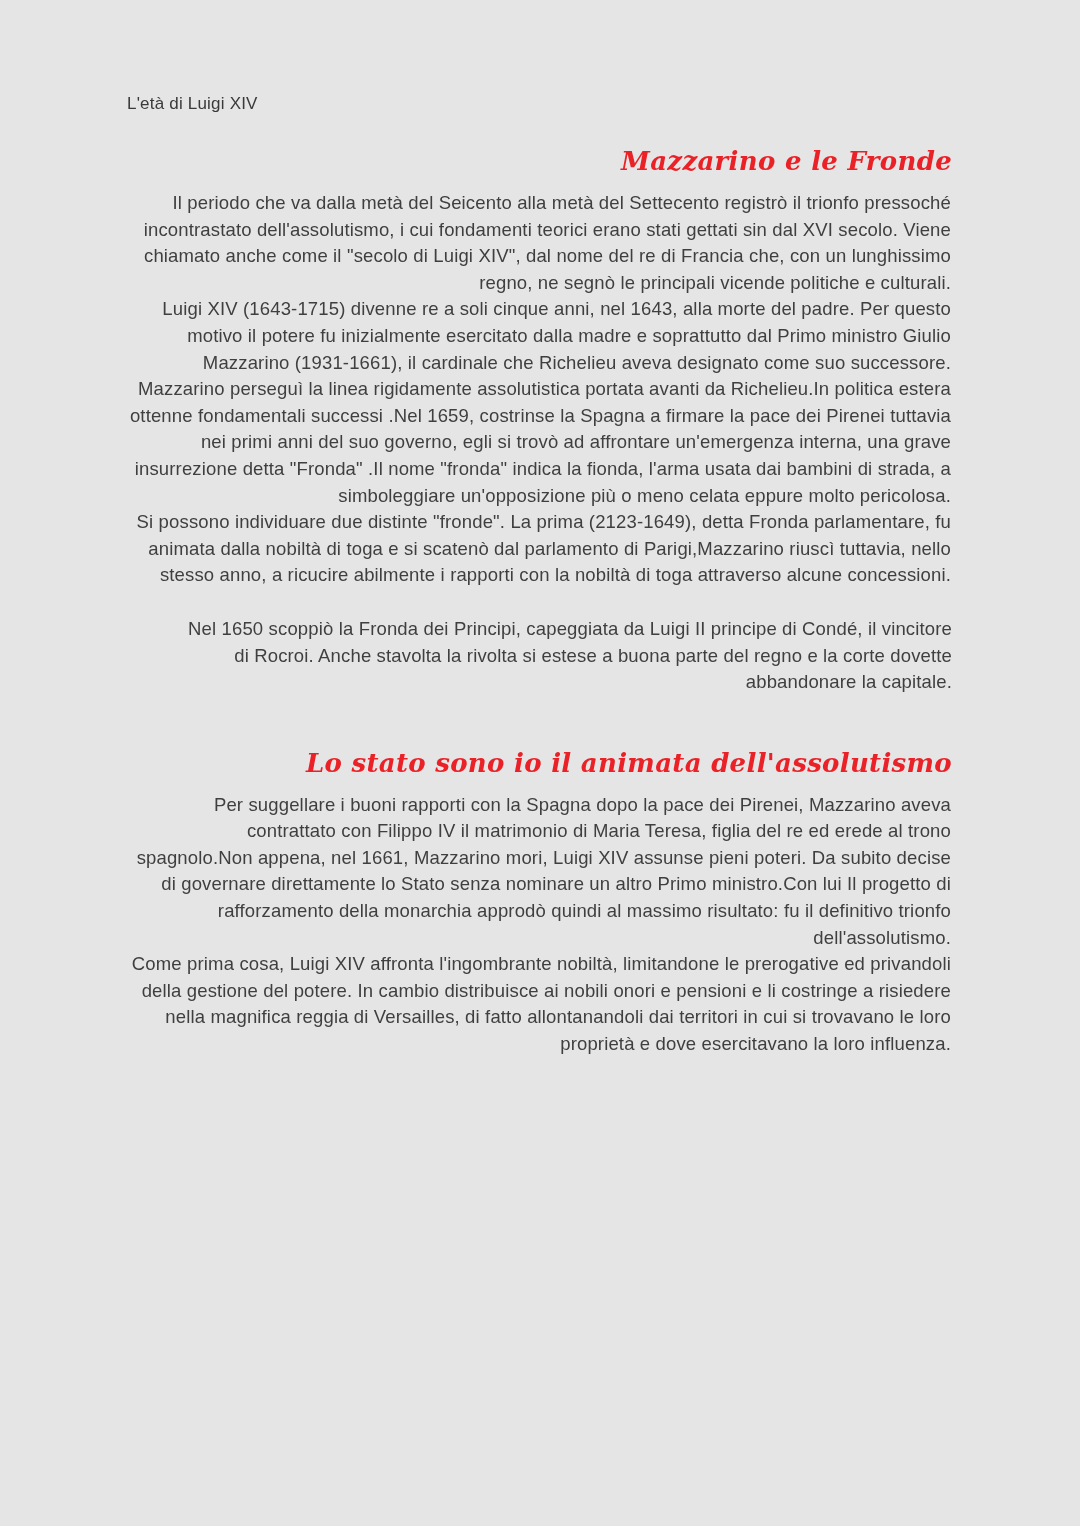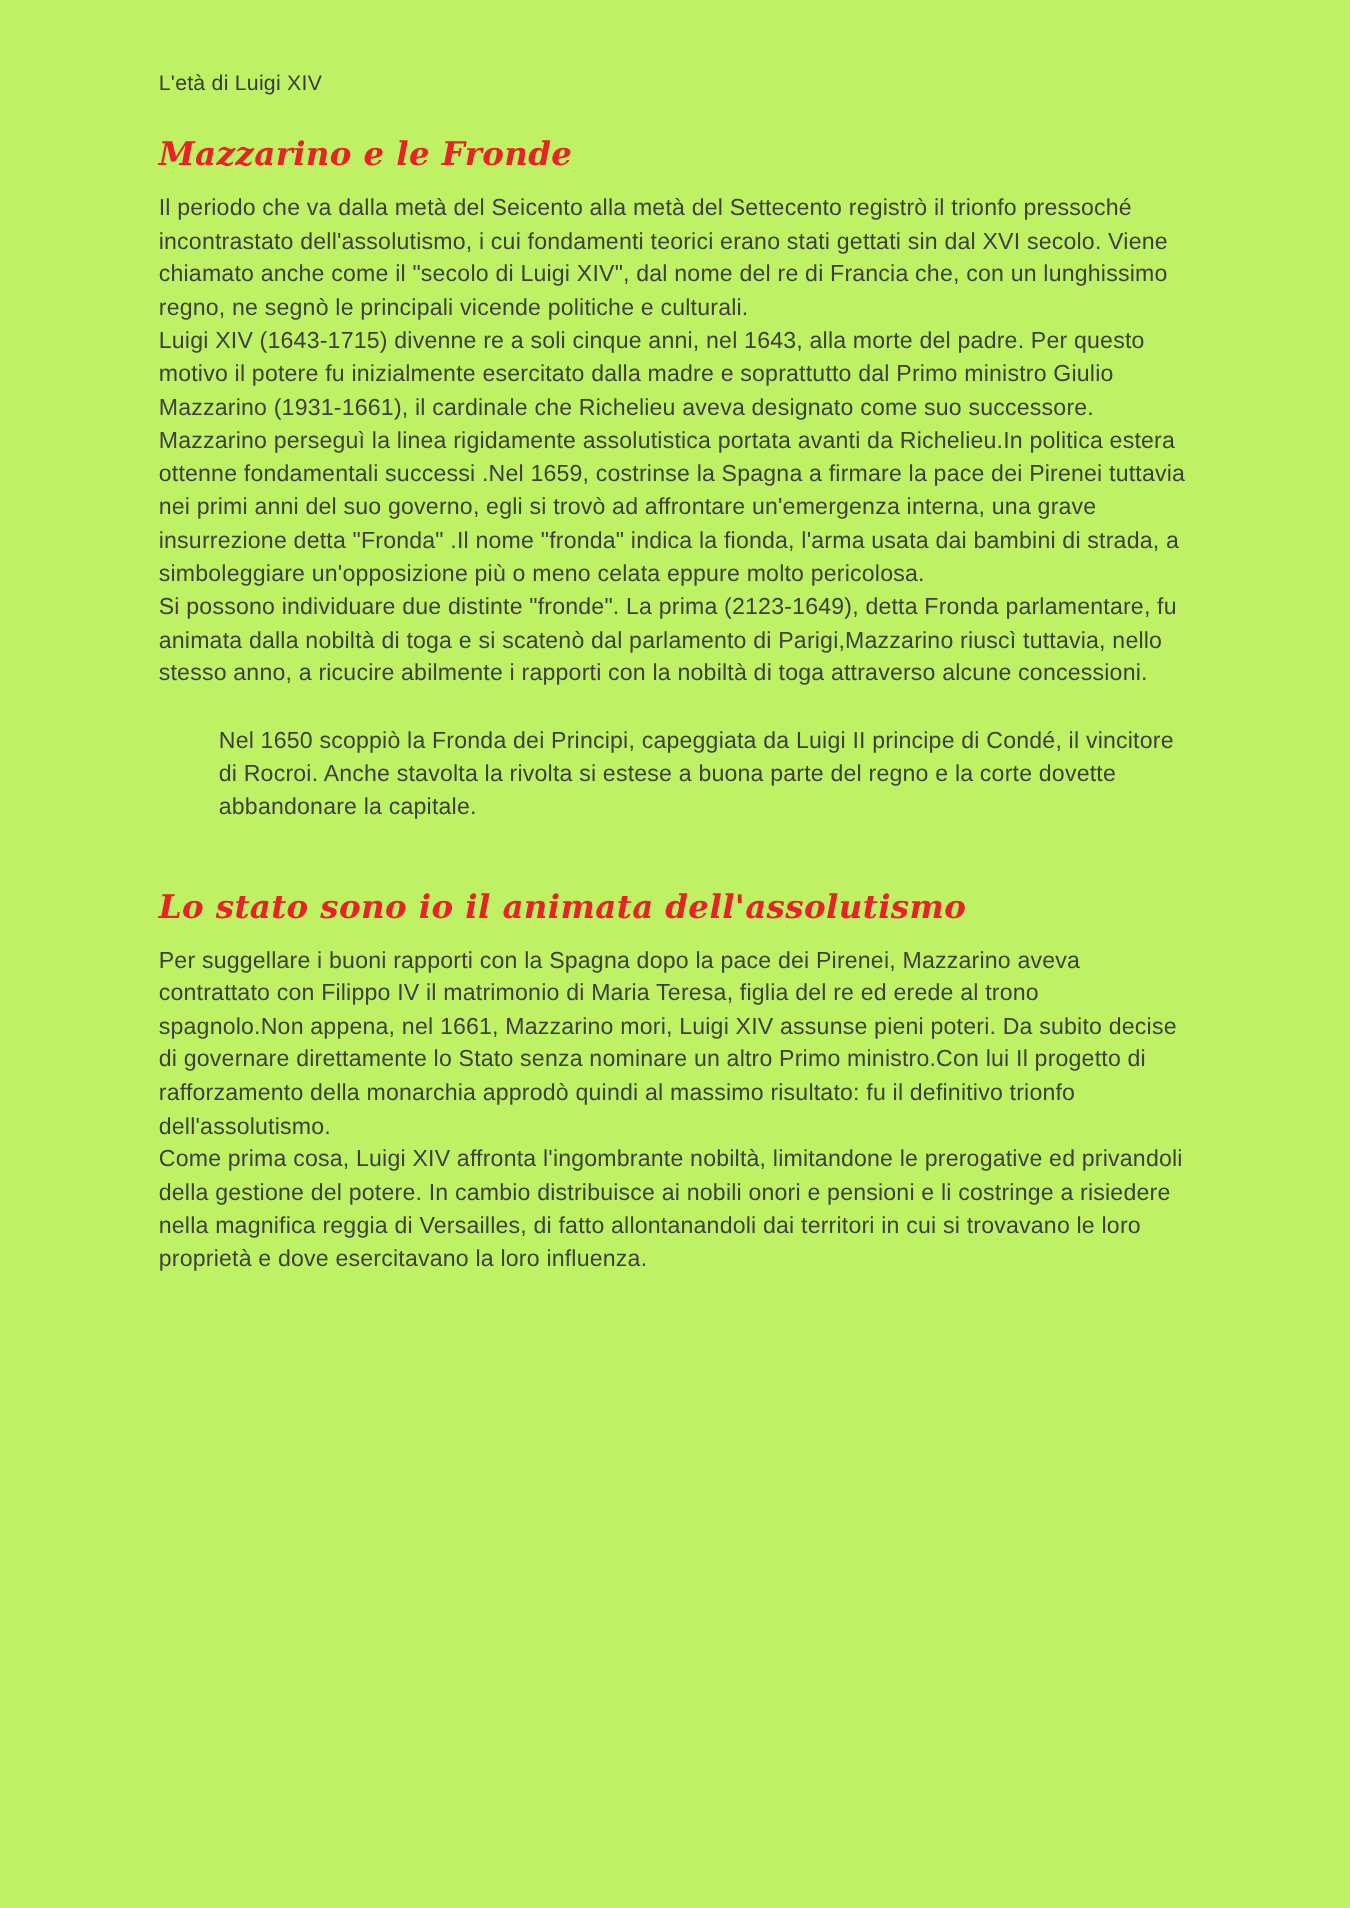--- a/index.html
+++ b/index.html
@@ -11,37 +11,38 @@
     width: 1080px;
     height: 1526px;
     overflow: hidden;
     font-family: "Liberation Sans", "DejaVu Sans", sans-serif;
     color: #3f3f3f;
   }
   .page {
     box-sizing: border-box;
     width: 1080px;
     height: 1526px;
-    padding: 57px 128px 40px 127px;
-    background: #bef264;
+    padding: 94px 128px 40px 127px;
+    background: #e5e5e5;
   }
   .doc-header {
     font-size: 17px;
     color: #3a3a3a;
     margin-bottom: 32px;
     letter-spacing: 0.2px;
   }
   .red-heading {
     font-family: "DejaVu Serif", serif;
     font-style: italic;
     font-weight: bold;
     font-size: 26px;
     color: var(--heading-color, #ea2127);
     margin: 0 0 14px 0;
     letter-spacing: 0.3px;
+    text-align: right;
   }
   .section {
     margin: 0;
   }
   .section + .section {
     margin-top: 52px;
   }
   .group {
     margin: 0;
   }
@@ -49,20 +50,21 @@
     margin-top: 27px; 
     margin-left: 48px;
   }
   p.body-par {
     margin: 0;
     font-size: 18.5px;
     line-height: 26.6px;
     letter-spacing: 0.15px;
     color: #3f3f3f;
     max-width: 824px;
+    text-align: right;
   }
 </style>
 </head>
 <body>
 
 <div class="page">
 
   <div class="doc-header">L'età di Luigi XIV</div>
 
   <div class="section">

